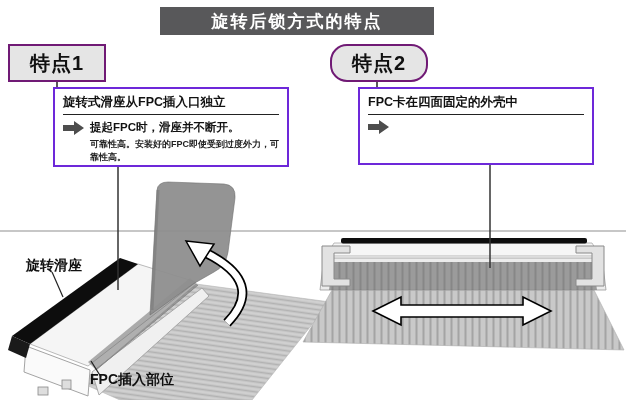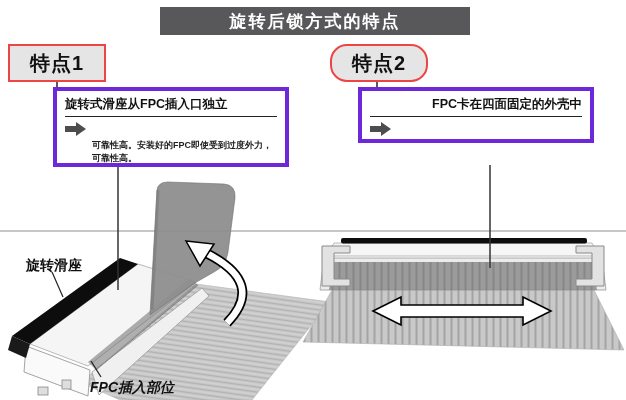--- a/index.html
+++ b/index.html
@@ -3,48 +3,48 @@
 <meta charset="utf-8">
 <style>
   html,body{margin:0;padding:0;}
   body{
     width:626px;height:400px;position:relative;background:#fff;
     font-family:"Liberation Sans","DejaVu Sans",sans-serif;color:#111;
     overflow:hidden;
   }
   #art{position:absolute;left:0;top:0;width:626px;height:400px;z-index:1;}
   .title-bar{
-    position:absolute;left:160px;top:7px;width:310px;height:28px;z-index:3;
+    position:absolute;left:160px;top:7px;width:274px;height:28px;z-index:3;
     background:#58585a;color:#fff;font-size:17px;font-weight:bold;
     display:flex;align-items:center;justify-content:center;letter-spacing:2px;
   }
   .feature-tag{
     position:absolute;top:44px;width:94px;height:34px;z-index:3;
-    background:#e5e5e5;border:2px solid #ef4444;
+    background:#e5e5e5;border:2px solid #701a75;
     display:flex;align-items:center;justify-content:center;
     font-size:20px;font-weight:bold;letter-spacing:1px;
   }
   #tag1{left:8px;} #tag2{left:330px;border-radius:17px;}
   .feature-box{
     position:absolute;top:87px;width:236px;z-index:3;
-    background:#fff;border:4px solid #6d28d9;box-sizing:border-box;
+    background:#fff;border:2px solid #6d28d9;box-sizing:border-box;
     padding:5px 8px 6px 8px;
   }
-  #box1{left:53px;height:80px;} #box2{left:358px;height:56px;text-align:right;}
+  #box1{left:53px;height:80px;} #box2{left:358px;height:78px;}
   .feature-heading{font-size:12.5px;font-weight:bold;white-space:nowrap;}
   .feature-divider{border:0;border-top:1.5px solid #222;margin:3px 0 5px 0;}
   .point-row{display:flex;align-items:center;gap:6px;}
   .arrow-icon{flex:0 0 auto;display:block;}
   .point-text{font-size:11.5px;font-weight:bold;white-space:nowrap;}
   .detail-text{font-size:9px;font-weight:600;line-height:1.4;margin:3px 0 0 27px;color:#222;}
   .diagram-label{
     position:absolute;z-index:3;font-size:14px;font-weight:600;color:#111;white-space:nowrap;
   }
   #label-slider{left:26px;top:257px;}
-  #label-insertion{left:90px;top:379px;font-style:italic;}
+  #label-insertion{left:90px;top:371px;}
 </style>
 </head>
 <body>
 
 <svg id="art" viewBox="0 0 626 400" xmlns="http://www.w3.org/2000/svg">
   <defs>
     <pattern id="stripesL" width="5" height="5" patternUnits="userSpaceOnUse" patternTransform="rotate(8)">
       <rect width="5" height="5" fill="#d0d0d0"></rect>
       <line x1="0" y1="2.5" x2="5" y2="2.5" stroke="#b2b2b2" stroke-width="1.7"></line>
     </pattern>
@@ -120,20 +120,21 @@
 <div class="feature-tag" id="tag1">特点1</div>
 <div class="feature-tag" id="tag2">特点2</div>
 
 <div class="feature-box" id="box1">
   <div class="feature-heading">旋转式滑座从FPC插入口独立</div>
   <hr class="feature-divider">
   <div class="point-row">
     <svg class="arrow-icon" width="21" height="14" viewBox="0 0 21 14">
       <polygon points="0,4 11,4 11,0 21,7 11,14 11,10 0,10" fill="#4d4d4d"></polygon>
     </svg>
+    <span class="point-text">提起FPC时，滑座并不断开。</span>
   </div>
   <div class="detail-text">可靠性高。安装好的FPC即使受到过度外力，可靠性高。</div>
 </div>
 
 <div class="feature-box" id="box2">
   <div class="feature-heading">FPC卡在四面固定的外壳中</div>
   <hr class="feature-divider">
   <div class="point-row">
     <svg class="arrow-icon" width="21" height="14" viewBox="0 0 21 14">
       <polygon points="0,4 11,4 11,0 21,7 11,14 11,10 0,10" fill="#4d4d4d"></polygon>

